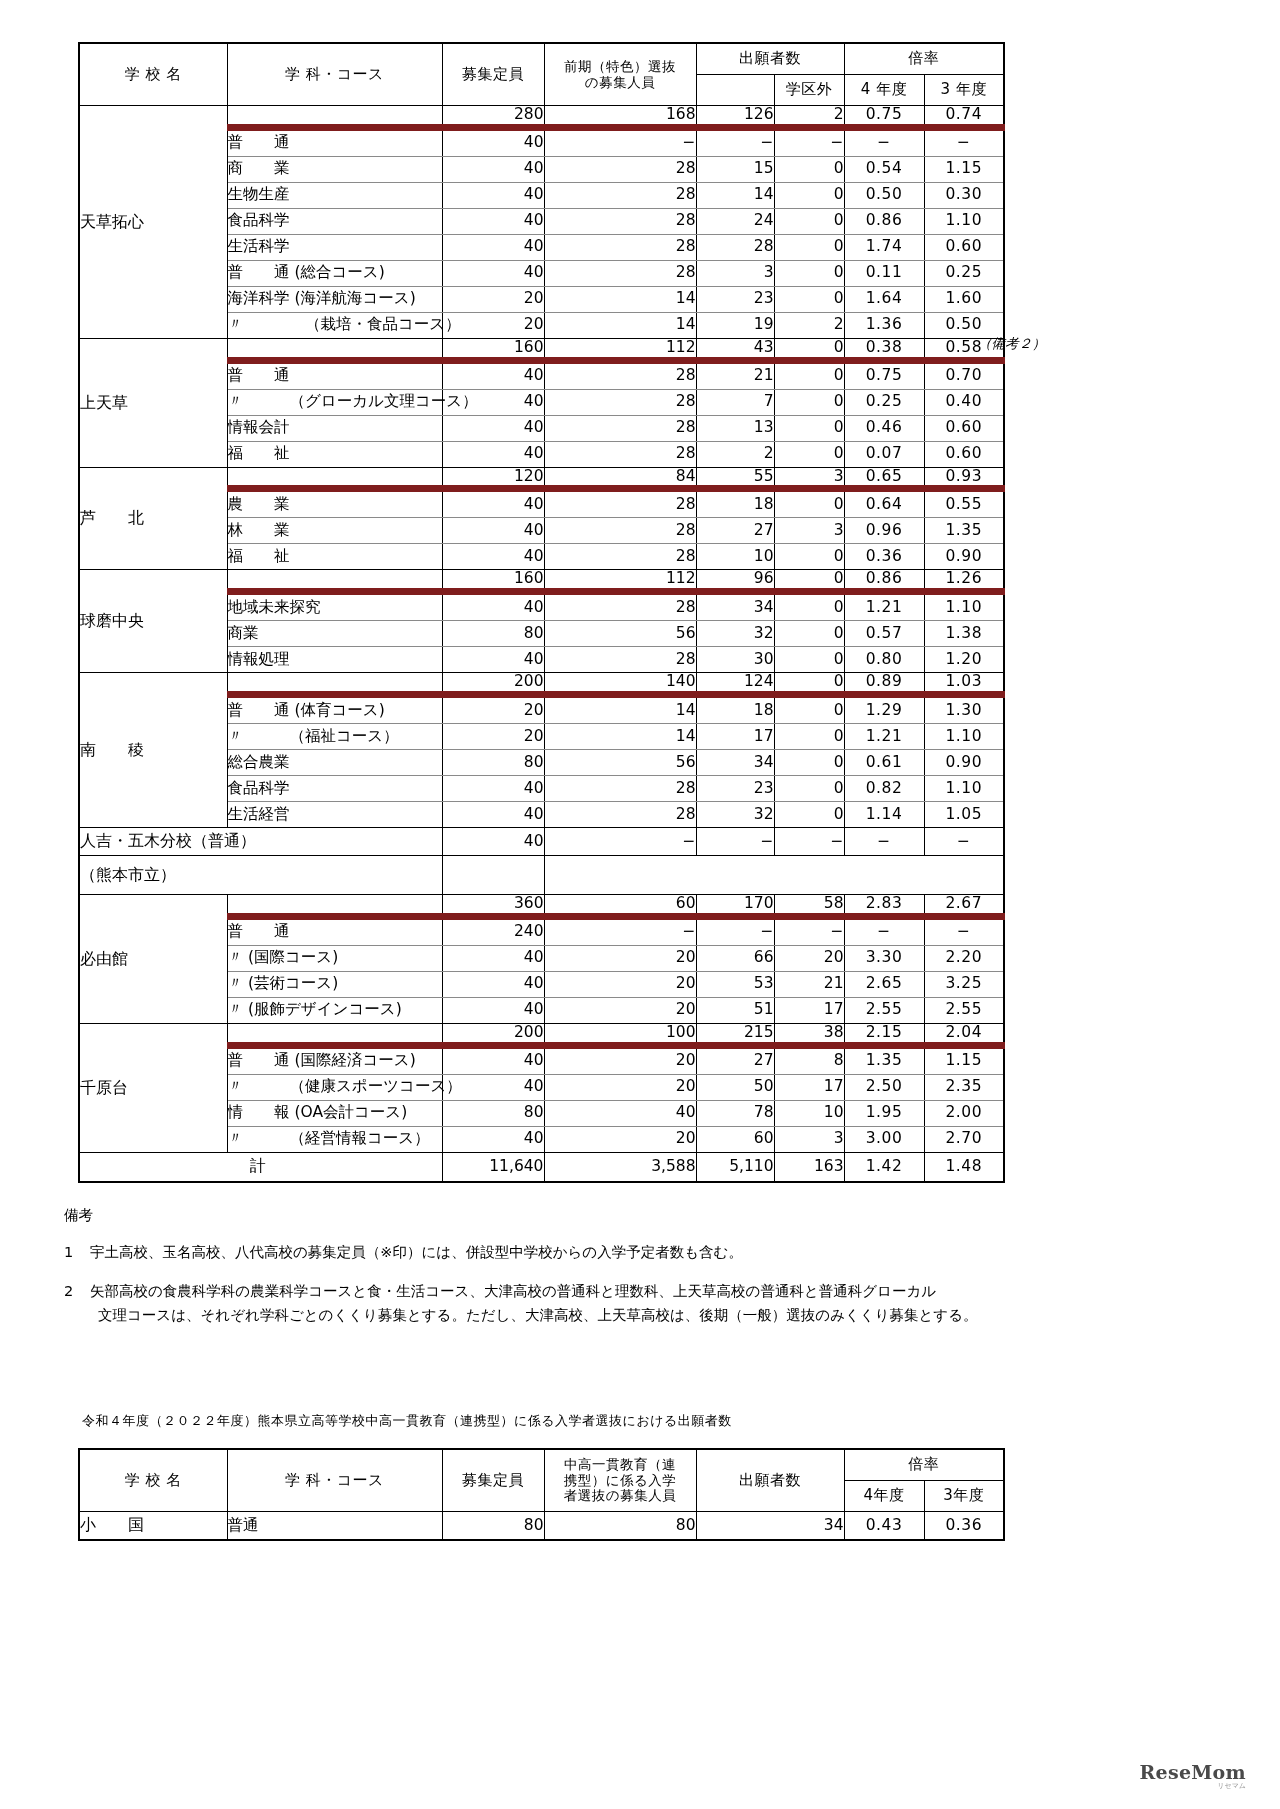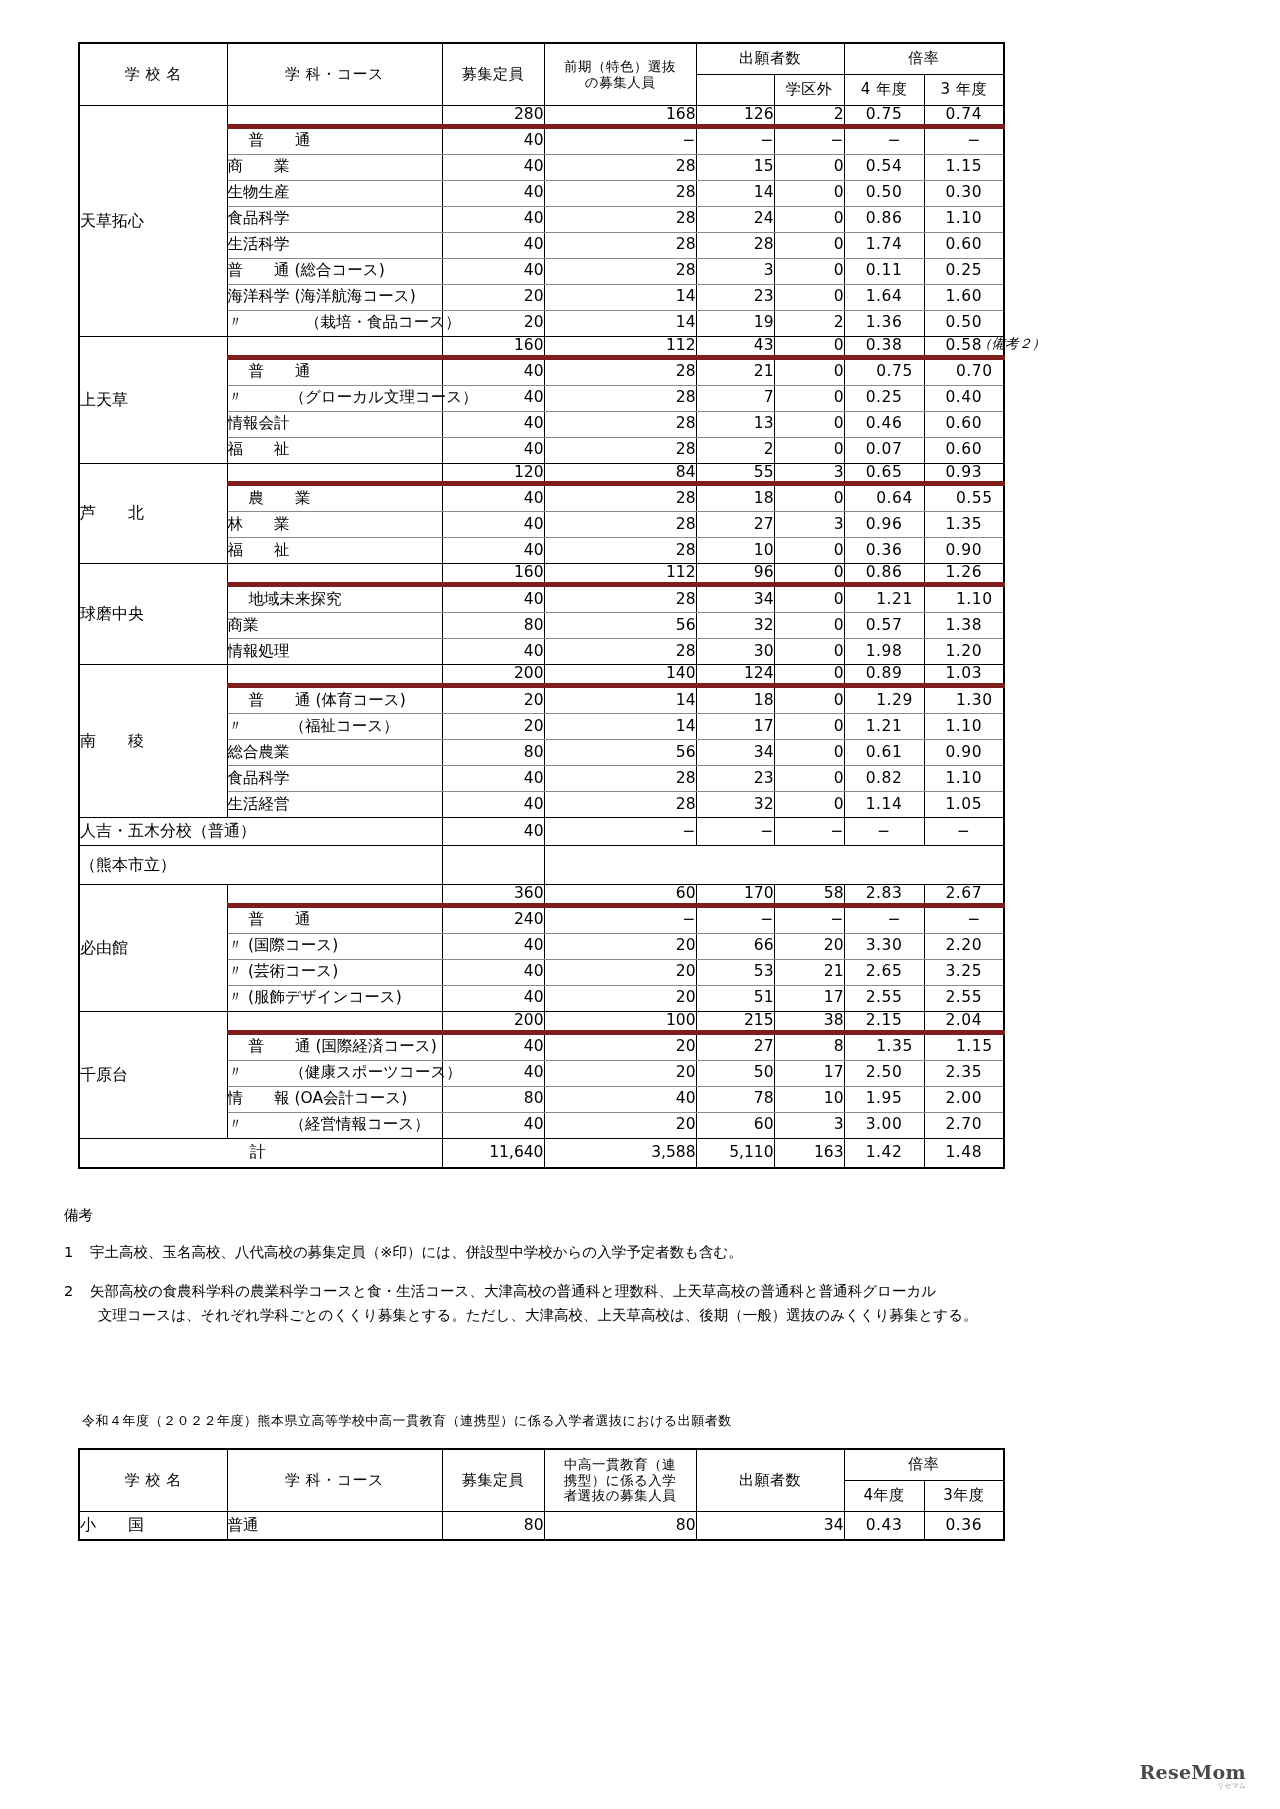--- a/index.html
+++ b/index.html
@@ -90,21 +90,21 @@
   }
   td.ratio {
     text-align: center;
     font-size: 15.5px;
     white-space: nowrap;
     letter-spacing: 0.5px;
   }
 
   
   tr.sub > td { border-top: 1px solid #8a8a8a; border-bottom: 1px solid #8a8a8a; }
-  tr.sub-first > td { border-top: 5px solid #7f1d1d; padding-left: 21px; }
+  tr.sub-first > td { border-top: 7px solid #7f1d1d; }
   tr.sub-last > td  { border-bottom: 1px solid #000; }
 
   
   tr.total-row > td {
     border-top: 1.6px solid #000;
     border-bottom: 1px solid #000;
   }
 
   td.blankcell { background: #fff; }
 
@@ -438,21 +438,21 @@
             <td class="num">0</td>
             <td class="ratio">0.57</td>
             <td class="ratio">1.38</td>
           </tr>
           <tr class="sub sub-last">
             <td class="course">情報処理</td>
             <td class="num">40</td>
             <td class="num">28</td>
             <td class="num">30</td>
             <td class="num">0</td>
-            <td class="ratio">1.98</td>
+            <td class="ratio">0.80</td>
             <td class="ratio">1.20</td>
           </tr>
           <tr class="total-row">
             <td class="school" rowspan="6">南　　稜</td>
             <td class="blankcell"></td>
             <td class="num">200</td>
             <td class="num">140</td>
             <td class="num">124</td>
             <td class="num">0</td>
             <td class="ratio">0.89</td>

